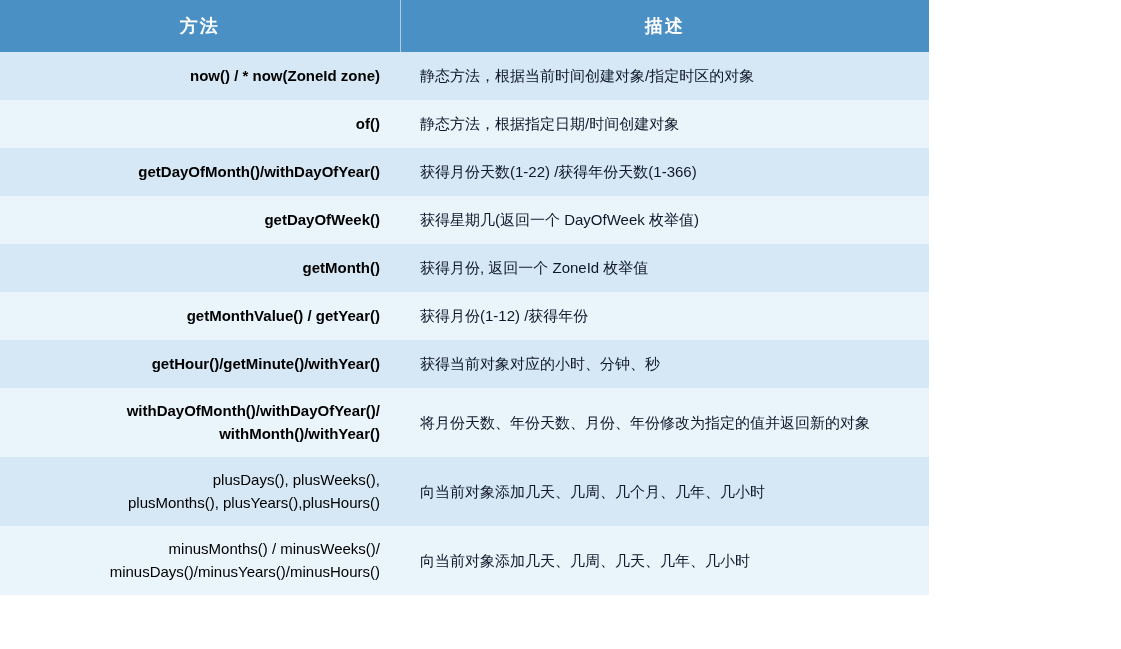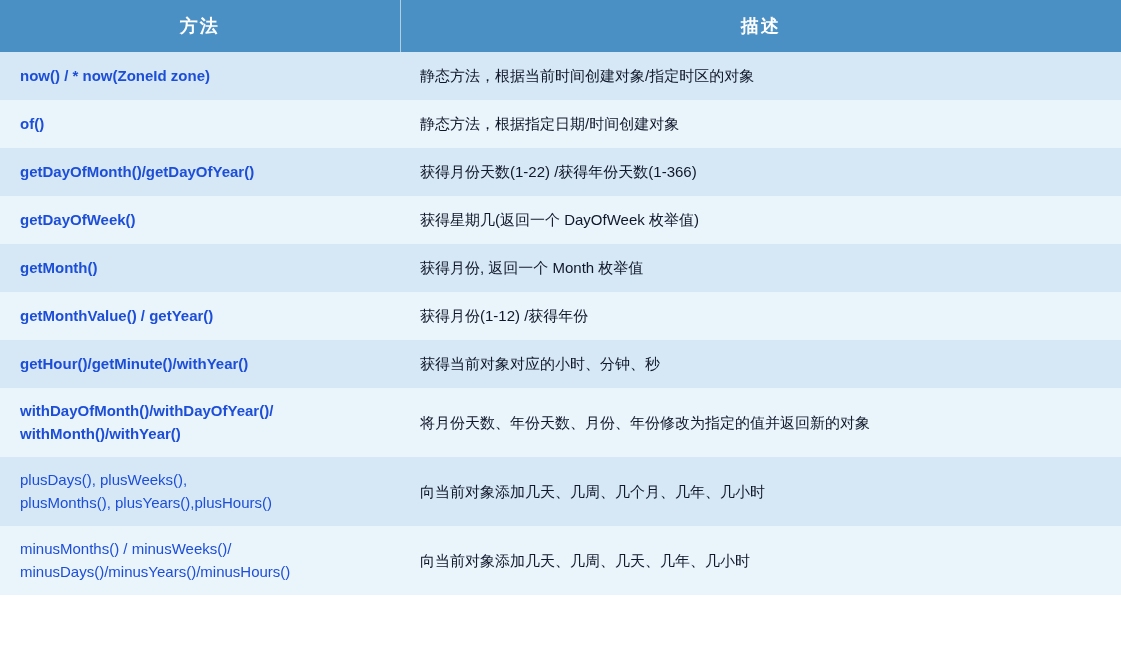--- a/index.html
+++ b/index.html
@@ -9,21 +9,21 @@
     }
 
     body {
       font-family: "Microsoft YaHei", "SimHei", Arial, sans-serif;
       background: #fff;
       width: 1121px;
       min-height: 649px;
     }
 
     .table-wrapper {
-      width: 1121px;
+      width: 929px;
       border-collapse: collapse;
       overflow: hidden;
     }
 
     table {
       width: 100%;
       border-collapse: collapse;
     }
 
     thead tr {
@@ -50,23 +50,23 @@
     tbody td {
       padding: 12px 20px;
       vertical-align: middle;
       font-size: 15px;
       color: #1a1a1a;
       border: none;
     }
 
     .col-method {
       width: 400px;
-      text-align: left;
+      text-align: right;
       font-weight: bold;
-      color: #1d4ed8;
+      color: #000000;
       font-size: 15px;
       line-height: 1.5;
     }
 
     .col-method.normal-weight {
       font-weight: normal;
     }
 
     .col-desc {
       color: #0f172a;
@@ -100,30 +100,30 @@
     <tbody id="table-body">
     <tr>
           <td class="col-method" style="white-space: pre-line;">now() / *  now(ZoneId zone)</td>
           <td class="col-desc">静态方法，根据当前时间创建对象/指定时区的对象</td>
         </tr>
         <tr>
           <td class="col-method" style="white-space: pre-line;">of()</td>
           <td class="col-desc">静态方法，根据指定日期/时间创建对象</td>
         </tr>
         <tr>
-          <td class="col-method" style="white-space: pre-line;">getDayOfMonth()/getDayOfYear()</td>
+          <td class="col-method" style="white-space: pre-line;">getDayOfMonth()/withDayOfYear()</td>
           <td class="col-desc">获得月份天数(1-22) /获得年份天数(1-366)</td>
         </tr>
         <tr>
           <td class="col-method" style="white-space: pre-line;">getDayOfWeek()</td>
           <td class="col-desc">获得星期几(返回一个 DayOfWeek 枚举值)</td>
         </tr>
         <tr>
           <td class="col-method" style="white-space: pre-line;">getMonth()</td>
-          <td class="col-desc">获得月份, 返回一个 Month 枚举值</td>
+          <td class="col-desc">获得月份, 返回一个 ZoneId 枚举值</td>
         </tr>
         <tr>
           <td class="col-method" style="white-space: pre-line;">getMonthValue() / getYear()</td>
           <td class="col-desc">获得月份(1-12) /获得年份</td>
         </tr>
         <tr>
           <td class="col-method" style="white-space: pre-line;">getHour()/getMinute()/withYear()</td>
           <td class="col-desc">获得当前对象对应的小时、分钟、秒</td>
         </tr>
         <tr>

